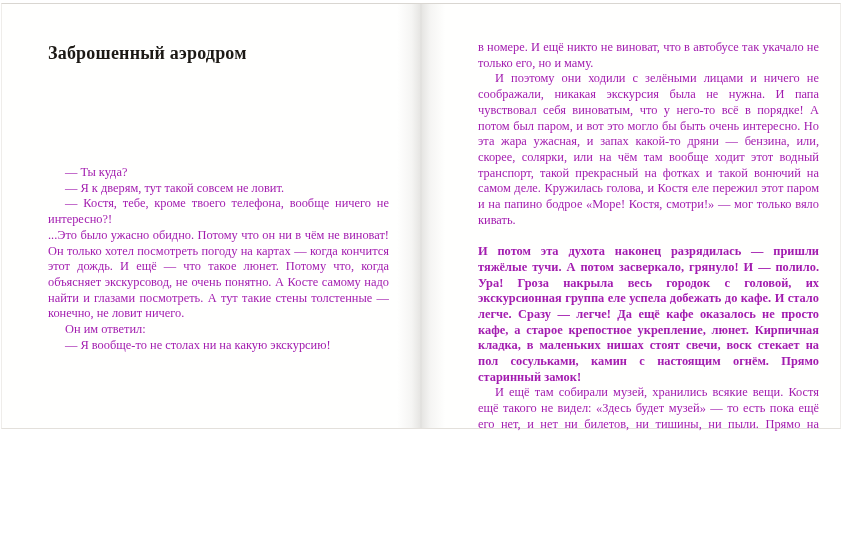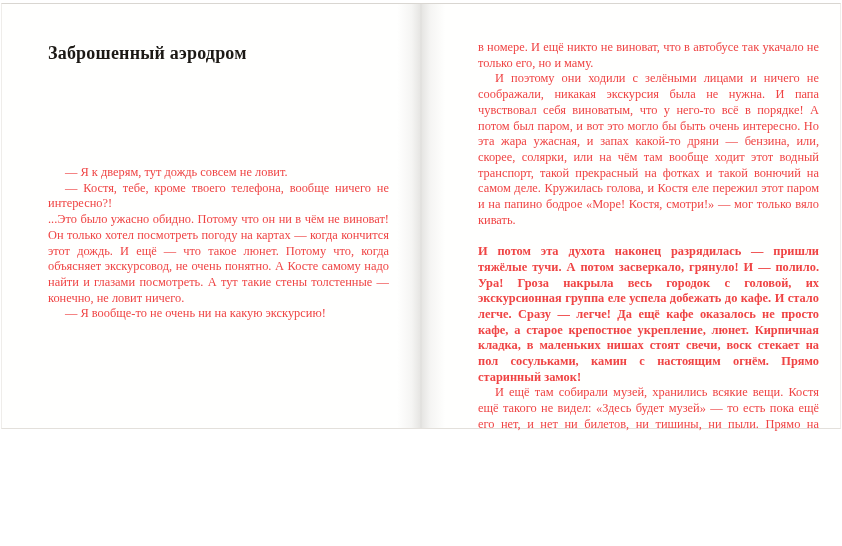--- a/index.html
+++ b/index.html
@@ -46,21 +46,21 @@
     font-weight: bold;
     letter-spacing: 0.2px;
     color: #1c1915;
   }
   .text-col {
     position: absolute;
     width: 341px;
     font-size: 12.4px;
     line-height: 15.7px;
     text-align: justify;
-    color: #ef4444;
+    color: #a21caf;
     hyphens: auto;
     -webkit-hyphens: auto;
   }
   .text-col.left-col  { left: 48px;  top: 165px; }
   .text-col.right-col { left: 478px; top: 40px; }
   .para { margin: 0; padding: 0; text-indent: 0; }
   .para.indent { text-indent: 17px; }
   .para.gap { margin-top: 15.7px; font-weight: bold; }
   .page-number {
     position: absolute;
@@ -75,24 +75,26 @@
 </style>
 </head>
 <body>
 
 <div class="spread">
   <div class="sheet"></div>
 
   <div>
     <h1 class="chapter-title">Заброшенный аэродром</h1>
     <div class="text-col left-col">
-        <p class="para indent">— Я к дверям, тут дождь совсем не ловит.</p>
+        <p class="para indent">— Ты куда?</p>
+        <p class="para indent">— Я к дверям, тут такой совсем не ловит.</p>
         <p class="para indent">— Костя, тебе, кроме твоего телефона, вообще ничего не интересно?!</p>
         <p class="para">...Это было ужасно обидно. Потому что он ни в чём не виноват! Он только хотел посмотреть погоду на картах — когда кончится этот дождь. И ещё — что такое люнет. Потому что, когда объясняет экскурсовод, не очень понятно. А Косте самому надо найти и глазами посмотреть. А тут такие стены толстенные — конечно, не ловит ничего.</p>
-        <p class="para indent">— Я вообще-то не очень ни на какую экскурсию!</p>
+        <p class="para indent">Он им ответил:</p>
+        <p class="para indent">— Я вообще-то не столах ни на какую экскурсию!</p>
       </div>
     <div class="page-number num-left">9</div>
   </div>
 
   <div>
     <div class="text-col right-col">
         <p class="para">в номере. И ещё никто не виноват, что в автобусе так укачало не только его, но и маму.</p>
         <p class="para indent">И поэтому они ходили с зелёными лицами и ничего не соображали, никакая экскурсия была не нужна. И папа чувствовал себя виноватым, что у него-то всё в порядке! А потом был паром, и вот это могло бы быть очень интересно. Но эта жара ужасная, и запах какой-то дряни — бензина, или, скорее, солярки, или на чём там вообще ходит этот водный транспорт, такой прекрасный на фотках и такой вонючий на самом деле. Кружилась голова, и Костя еле пережил этот паром и на папино бодрое «Море! Костя, смотри!» — мог только вяло кивать.</p>
         <p class="para gap">И потом эта духота наконец разрядилась — пришли тяжёлые тучи. А потом засверкало, грянуло! И — полило. Ура! Гроза накрыла весь городок с головой, их экскурсионная группа еле успела добежать до кафе. И стало легче. Сразу — легче! Да ещё кафе оказалось не просто кафе, а старое крепостное укрепление, люнет. Кирпичная кладка, в маленьких нишах стоят свечи, воск стекает на пол сосульками, камин с настоящим огнём. Прямо старинный замок!</p>
         <p class="para indent">И ещё там собирали музей, хранились всякие вещи. Костя ещё такого не видел: «Здесь будет музей» — то есть пока ещё его нет, и нет ни билетов, ни тишины, ни пыли. Прямо на столах кафе — какие-то черепа, на стене в раме — старая шпага. В шкафу — маленькие стеклянные бутылочки, и ещё</p>

